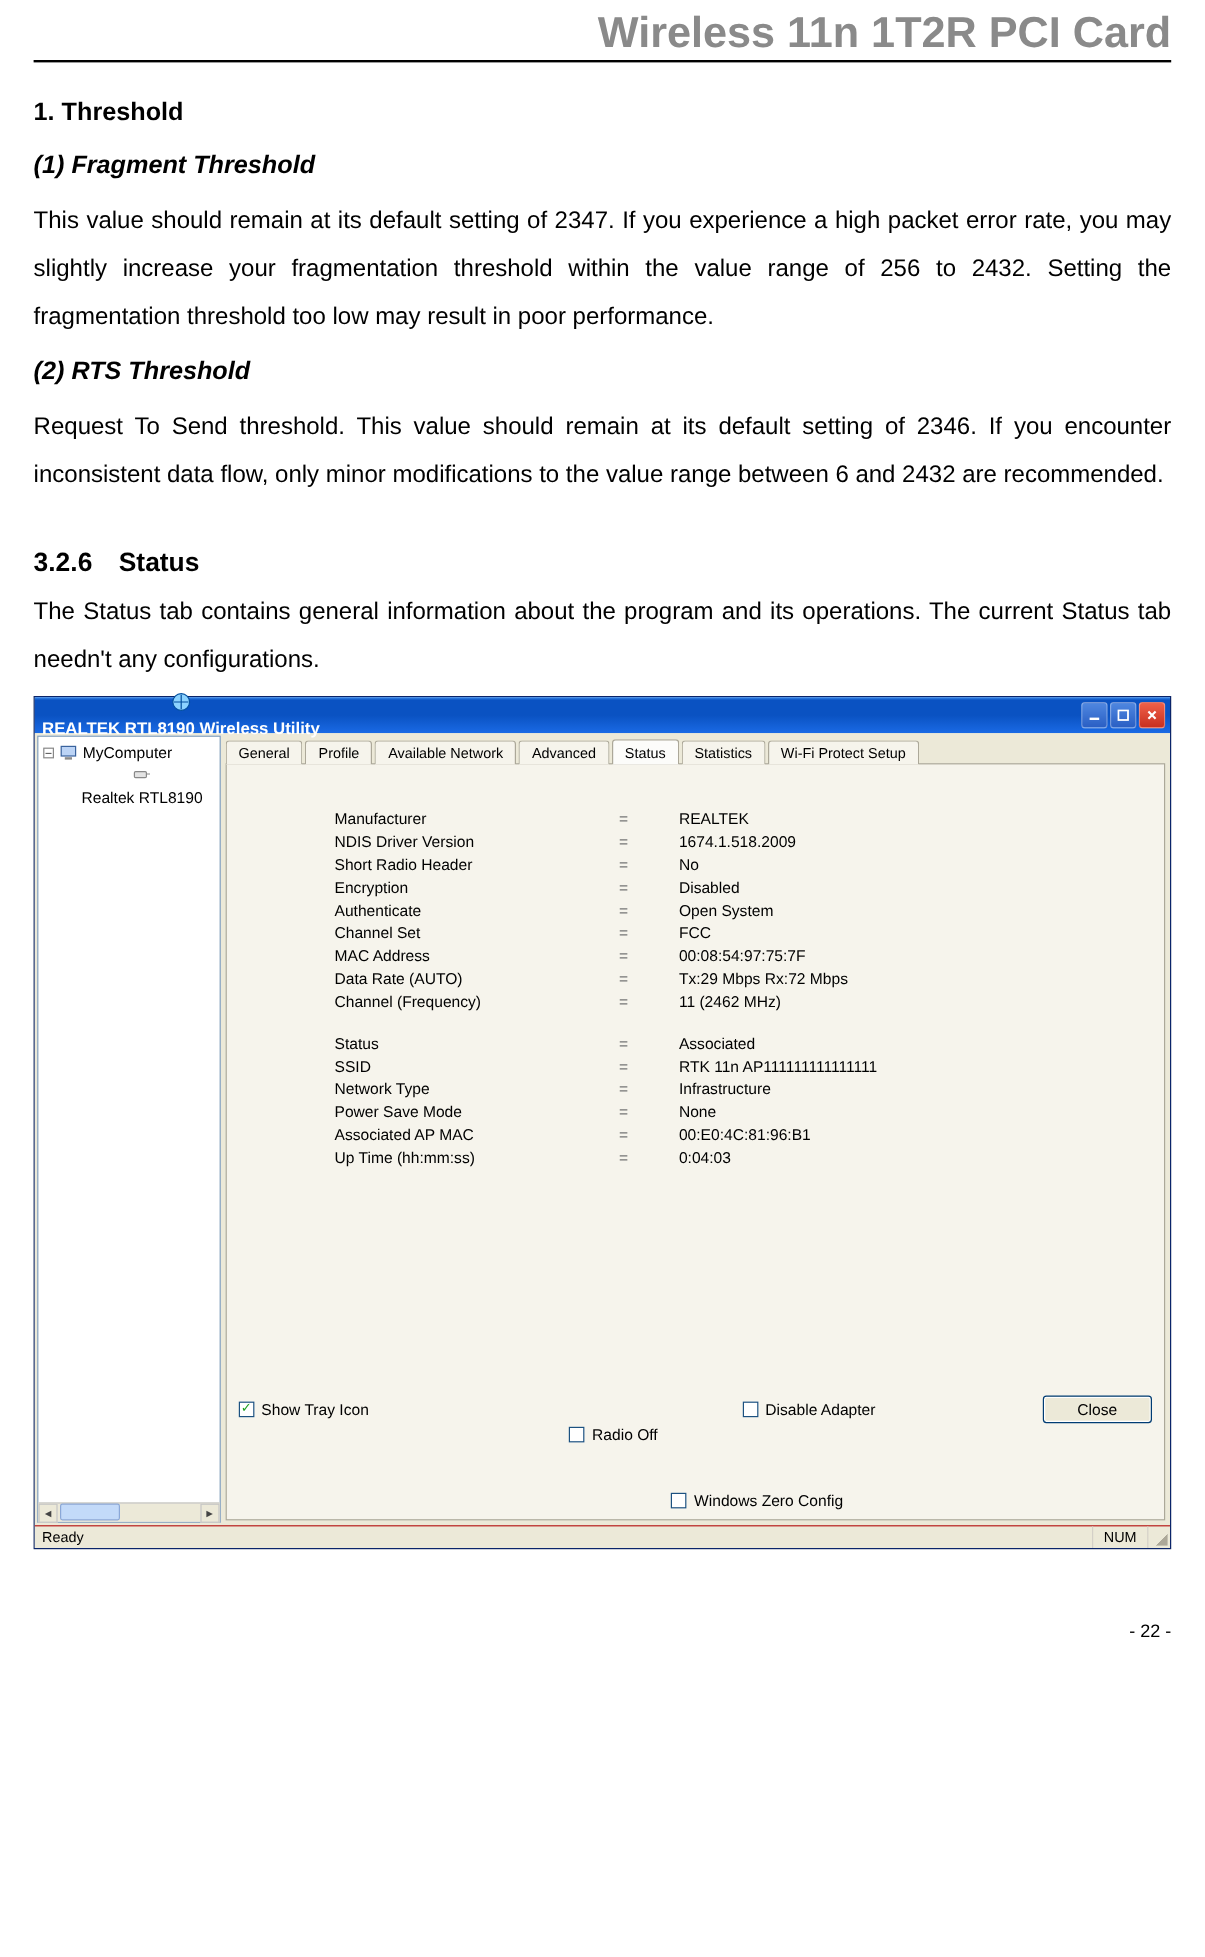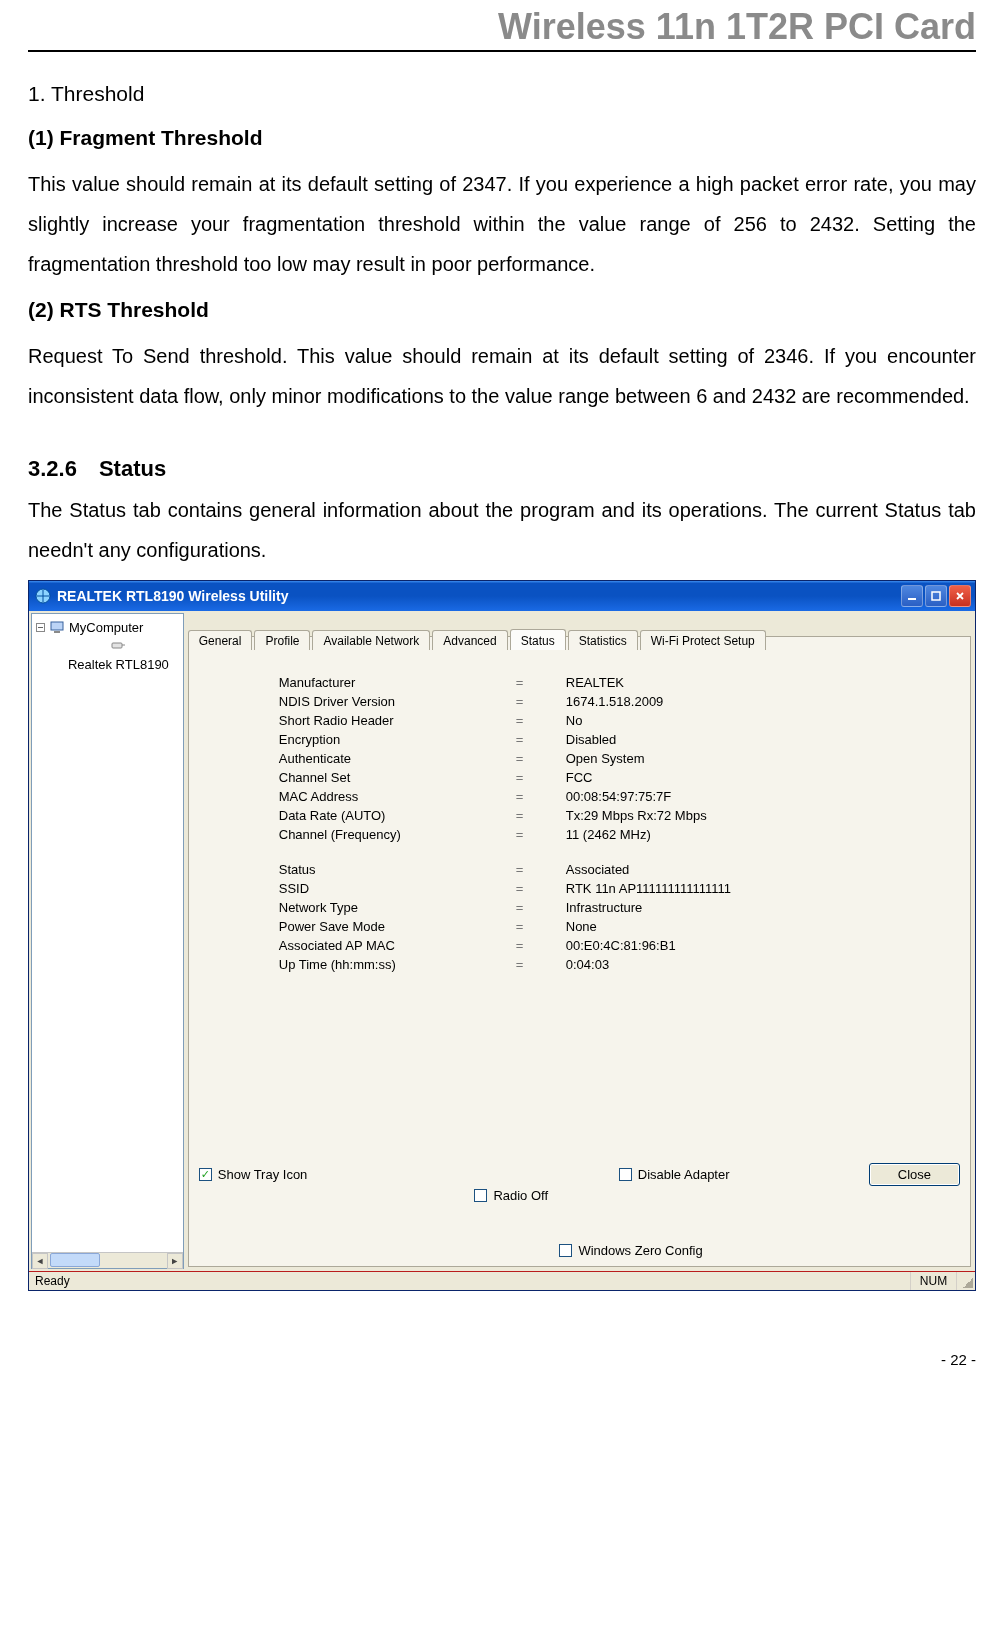--- a/index.html
+++ b/index.html
@@ -12,37 +12,37 @@
   }
   .page-header {
     text-align: right;
     font-size: 36px;
     font-weight: bold;
     color: #8a8a8a;
     border-bottom: 2px solid #000;
     padding: 6px 0 2px 0;
     margin-bottom: 30px;
   }
-  .doc-h1 { font-size: 21px; font-weight: normal; margin: 24px 0 20px 0; }
-  .doc-h2 { font-size: 21px; font-weight: bold; margin: 14px 0 14px 0; }
+  .doc-h1 { font-size: 21px; font-weight: bold; margin: 24px 0 20px 0; }
+  .doc-h2 { font-size: 21px; font-weight: bold; margin: 14px 0 14px 0; font-style: italic; }
   .doc-h3 { font-size: 22px; font-weight: bold; margin: 40px 0 8px 0; }
   .doc-h3 .sec-num { margin-right: 22px; }
   .doc-p { font-size: 20px; line-height: 2.0; text-align: justify; margin-bottom: 10px; }
   .page-num { text-align: right; font-size: 15px; margin-top: 60px; padding-bottom: 20px; }
 
   
   .window-wrap { margin-top: 10px; border: 1px solid #0a246a; background: #ece9d8; font-family: Tahoma, Arial, sans-serif; font-size: 13px; }
   .titlebar {
     display: flex; align-items: center; justify-content: space-between;
     height: 30px;
     background: linear-gradient(to bottom, #3c8cf0 0%, #0a52c2 8%, #0a52c2 50%, #1a6ae5 100%);
     padding: 0 4px 0 6px;
     color: #fff;
   }
-  .titlebar-left { display: flex; align-items: center; gap: 6px; font-weight: bold; font-size: 14px; }
+  .titlebar-left { display: flex; align-items: center; gap: 6px; font-weight: bold; font-size: 14px; flex-direction: column; }
   .title-icon { width: 16px; height: 16px; }
   .titlebar-btns { display: flex; gap: 2px; }
   .tb-btn {
     width: 22px; height: 22px;
     background: linear-gradient(to bottom, #4f87e0, #2a5fc4);
     border: 1px solid #ffffff55; border-radius: 3px;
     display: flex; align-items: center; justify-content: center;
   }
   .tb-btn.close { background: linear-gradient(to bottom, #f06048, #c83020); }
   .tb-btn svg { display: block; }
@@ -63,21 +63,21 @@
   .tree-scroll .arrow { width: 16px; height: 16px; display:flex; align-items:center; justify-content:center; background:#ece9d8; border:1px solid #c5c5c5; font-size:9px; color:#444; }
   .tree-scroll .thumb { height: 14px; width: 50px; background: #c3daf9; border:1px solid #8aa7d7; border-radius:2px; margin-left:2px; }
 
   .content-panel { flex: 1; margin: 2px 2px 2px 0; display: flex; flex-direction: column; }
   .tabs-row { display: flex; align-items: flex-end; gap: 0; margin-top: 2px; padding-left: 2px; }
   .tab {
     padding: 3px 10px 2px 10px;
     background: #f6f4ec; border: 1px solid #aca899;
     border-bottom: none; border-radius: 3px 3px 0 0;
     margin-right: 2px; font-size: 12px;
-    position: relative; top: 14px;
+    position: relative; top: 1px;
   }
   .tab.active { background: #fcfcfa; font-weight: normal; z-index: 2; padding-top:4px; }
   .tab-border { border: 1px solid #aca899; flex: 1; background: #f6f4ec; margin: 0 2px 2px 2px; display:flex; flex-direction:column; }
   .status-grid { padding: 36px 20px 20px 90px; flex:1; }
   .status-row { display: flex; padding: 2px 0; font-size: 13px; gap: 32px; }
   .status-label { width: 205px; }
   .status-sep { width: 18px; color:#777; }
   .status-gap { height: 16px; }
 
   .bottom-row { display: flex; align-items: center; padding: 6px 10px 2px 10px; gap: 40px; }

